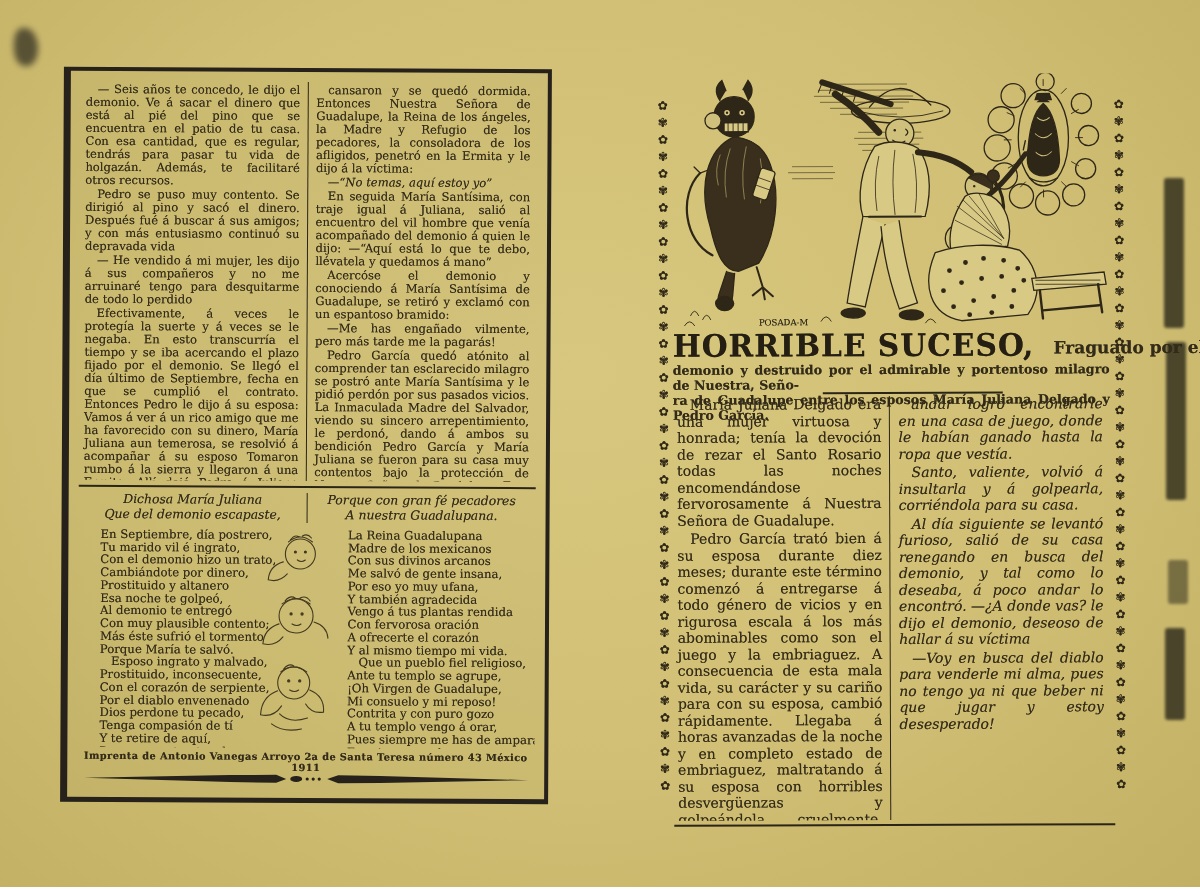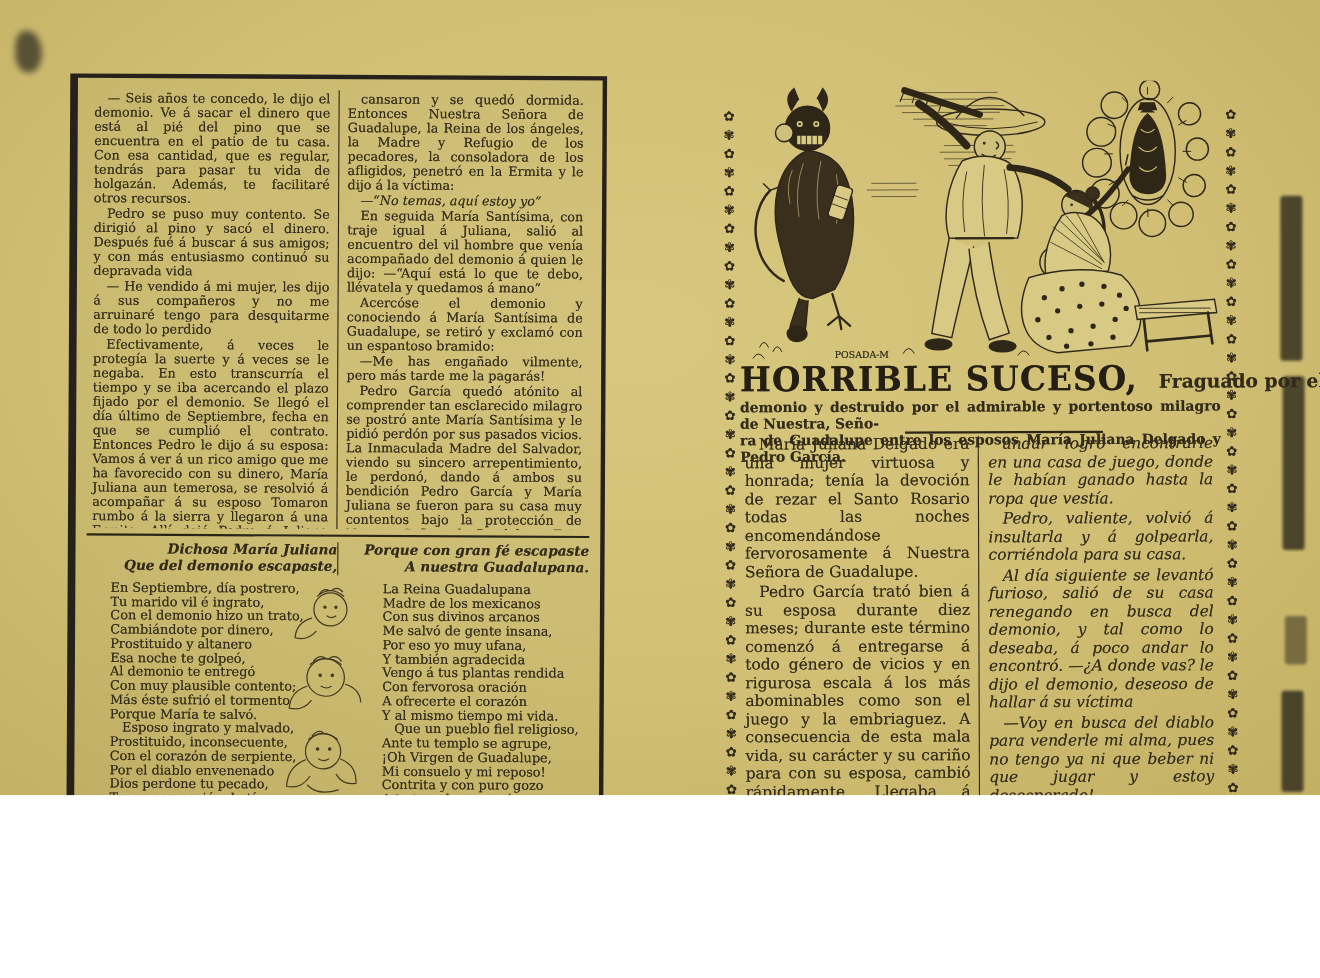--- a/index.html
+++ b/index.html
@@ -1,17 +1,17 @@
 <!DOCTYPE html>
 <html><head>
 <meta charset="utf-8">
 <style>
   html,body{margin:0;padding:0;}
   #sheet{
-    position:relative;width:1200px;height:723px;overflow:hidden;
+    position:relative;width:1200px;height:887px;overflow:hidden;
     background:radial-gradient(ellipse at 48% 42%, #d8c87f 0%, #d0bf74 55%, #c2b064 100%);
     font-family:"DejaVu Serif", serif;color:#332b19;
   }
   .stain{position:absolute;background:#3c3827;filter:blur(3px);opacity:.8;}
   #stain-corner{left:14px;top:28px;width:24px;height:38px;border-radius:40% 60% 50% 50%;}
   .edge-mark{position:absolute;width:20px;background:#35311f;filter:blur(1.5px);opacity:.85;border-radius:3px;}
   #edge1{left:1164px;top:178px;height:150px;}
   #edge2{left:1166px;top:342px;height:158px;}
   #edge3{left:1168px;top:560px;height:44px;opacity:.55;}
   #edge4{left:1165px;top:628px;height:92px;}
@@ -23,21 +23,21 @@
     padding:10px 10px 4px 10px;transform:rotate(.3deg);
     background:rgba(60,50,20,0.03);
   }
   #story{display:flex;height:399px;overflow:hidden;}
   .s-col{width:50%;padding:2px 7px 0 5px;text-align:justify;font-size:11.6px;line-height:1.12;overflow:hidden;}
   .s-col + .s-col{border-left:1.5px solid #2b2517;padding-left:8px;}
   .s-col p{margin:0 0 1px 0;text-indent:12px;}
   [data-bind-list="left_page.col2_paragraphs"] p:nth-child(2){font-style:italic;}
   #poem-region{border-top:2px solid #2b2517;margin-top:5px;position:relative;}
   #poem-heads{display:flex;padding:5px 0 3px 0;}
-  .poem-head{width:50%;font-style:italic;font-weight:700;text-align:right;font-size:12.4px;line-height:1.2;}
+  .poem-head{width:50%;font-style:italic;font-weight:400;text-align:center;font-size:12.4px;line-height:1.2;}
   .poem-head:first-child{border-right:1.5px solid #2b2517;}
   #poem-cols{display:flex;margin-top:3px;}
   .poem-col{width:50%;font-size:11.7px;line-height:1.09;white-space:pre;overflow:hidden;height:219px;}
   .poem-col:first-child{padding-left:22px;}
   .poem-col:last-child{padding-left:60px;}
   #cherubs{position:absolute;left:172px;top:40px;width:86px;height:215px;}
   #imprint{text-align:center;font-size:9.8px;font-weight:700;letter-spacing:.4px;margin-top:3px;}
   #end-rule{display:block;margin:1px auto 0 auto;}
 
   
@@ -96,21 +96,21 @@
           <p>Acercóse el demonio y conociendo á María Santísima de Guadalupe, se retiró y exclamó con un espantoso bramido:</p>
           <p>—Me has engañado vilmente, pero más tarde me la pagarás!</p>
           <p>Pedro García quedó atónito al comprender tan esclarecido milagro se postró ante María Santísima y le pidió perdón por sus pasados vicios. La Inmaculada Madre del Salvador, viendo su sincero arrepentimiento, le perdonó, dando á ambos su bendición Pedro García y María Juliana se fueron para su casa muy contentos bajo la protección de Nuestra Señora de Guadalupe. Este suceso pasó en el pueblo Ocotlán de la Sierra, el último de Septiembre del año próximo pasado.</p>
         </div>
     </div>
 
     <div id="poem-region">
       <div id="poem-heads">
         <div class="poem-head" style="white-space:pre-line" data-bind="left_page.poem_head_left">Dichosa María Juliana
 Que del demonio escapaste,</div>
-        <div class="poem-head" style="white-space:pre-line" data-bind="left_page.poem_head_right">Porque con gran fé escapaste
+        <div class="poem-head" style="white-space:pre-line" data-bind="left_page.poem_head_right">Porque con gran fé pecadores
 A nuestra Guadalupana.</div>
       </div>
       <div id="poem-cols">
         <div class="poem-col" data-bind-list="left_page.poem_left_lines"><div>En Septiembre, día postrero,</div><div>Tu marido vil é ingrato,</div><div>Con el demonio hizo un trato,</div><div>Cambiándote por dinero,</div><div>Prostituido y altanero</div><div>Esa noche te golpeó,</div><div>Al demonio te entregó</div><div>Con muy plausible contento;</div><div>Más éste sufrió el tormento</div><div>Porque María te salvó.</div><div>   Esposo ingrato y malvado,</div><div>Prostituido, inconsecuente,</div><div>Con el corazón de serpiente,</div><div>Por el diablo envenenado</div><div>Dios perdone tu pecado,</div><div>Tenga compasión de tí</div><div>Y te retire de aquí,</div><div>De ese caoz tan tenebroso</div></div>
         <div class="poem-col" data-bind-list="left_page.poem_right_lines"><div>La Reina Guadalupana</div><div>Madre de los mexicanos</div><div>Con sus divinos arcanos</div><div>Me salvó de gente insana,</div><div>Por eso yo muy ufana,</div><div>Y también agradecida</div><div>Vengo á tus plantas rendida</div><div>Con fervorosa oración</div><div>A ofrecerte el corazón</div><div>Y al mismo tiempo mi vida.</div><div>   Que un pueblo fiel religioso,</div><div>Ante tu templo se agrupe,</div><div>¡Oh Virgen de Guadalupe,</div><div>Mi consuelo y mi reposo!</div><div>Contrita y con puro gozo</div><div>A tu templo vengo á orar,</div><div>Pues siempre me has de amparar</div><div>En mi amarga desventura,</div></div>
       </div>
 
       <svg id="cherubs" viewBox="0 0 86 215" fill="none" stroke="#43391f" stroke-width="1.1" stroke-linecap="round">
         <g>
           <circle cx="50" cy="26" r="15"></circle>
@@ -296,21 +296,21 @@
     </div>
 
     <div id="rp-cols">
       <div class="rp-col" data-bind-list="right_page.col1_paragraphs">
           <p>María Juliana Delgado era una mujer virtuosa y honrada; tenía la devoción de rezar el Santo Rosario todas las noches encomendándose fervorosamente á Nuestra Señora de Guadalupe.</p>
           <p>Pedro García trató bien á su esposa durante diez meses; durante este término comenzó á entregarse á todo género de vicios y en rigurosa escala á los más abominables como son el juego y la embriaguez. A consecuencia de esta mala vida, su carácter y su cariño para con su esposa, cambió rápidamente. Llegaba á horas avanzadas de la noche y en completo estado de embriaguez, maltratando á su esposa con horribles desvergüenzas y golpeándola cruelmente. María Juliana lloraba sin cesar, pidiéndole á María Santísima de Guadalupe que su marido volviera á sus buenas costumbres; pero por el contrario, su conducta era más infernal cada día.</p>
           <p>Todos los días salía en busca de amigos perniciosos para embriagarse con ellos y jugar cuanto tenía. Si ganaba, bebía más y más con sus amigos, y si perdía se ponía furioso, desquitando su cólera con la pobre mujer á quien agobiaba á palos. Por último, la abandonó por algunos días. María, inconsolable, procuró buscarlo, y después de mucho</p>
         </div>
       <div class="rp-col" data-bind-list="right_page.col2_paragraphs">
           <p>andar logró encontrarle en una casa de juego, donde le habían ganado hasta la ropa que vestía.</p>
-          <p>Pedro, valiente, volvió á insultarla y á golpearla, corriéndola para su casa.</p>
+          <p>Santo, valiente, volvió á insultarla y á golpearla, corriéndola para su casa.</p>
           <p>Al día siguiente se levantó furioso, salió de su casa renegando en busca del demonio, y tal como lo deseaba, á poco andar lo encontró. —¿A donde vas? le dijo el demonio, deseoso de hallar á su víctima</p>
           <p>—Voy en busca del diablo para venderle mi alma, pues no tengo ya ni que beber ni que jugar y estoy desesperado!</p>
         </div>
     </div>
 
     <div id="rp-bottom-rule"></div>
   </div>
 </div>
 
 </body></html>

